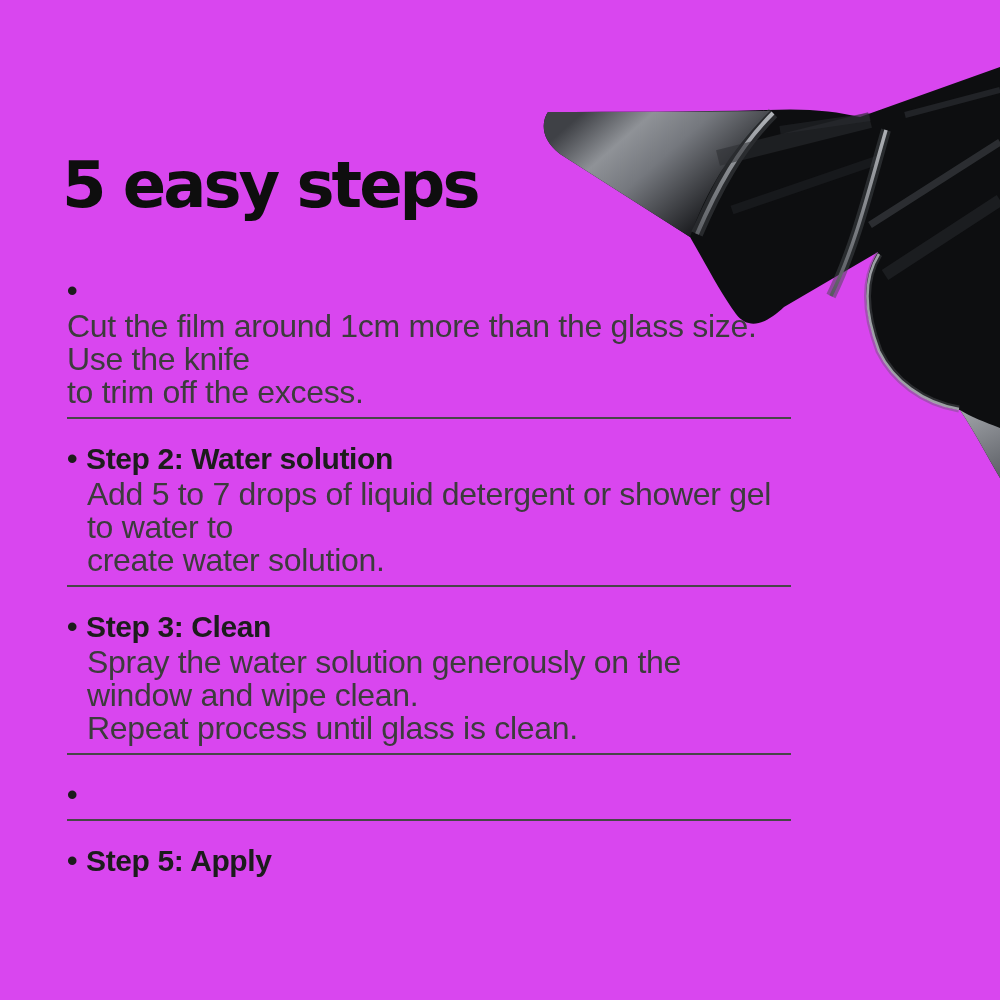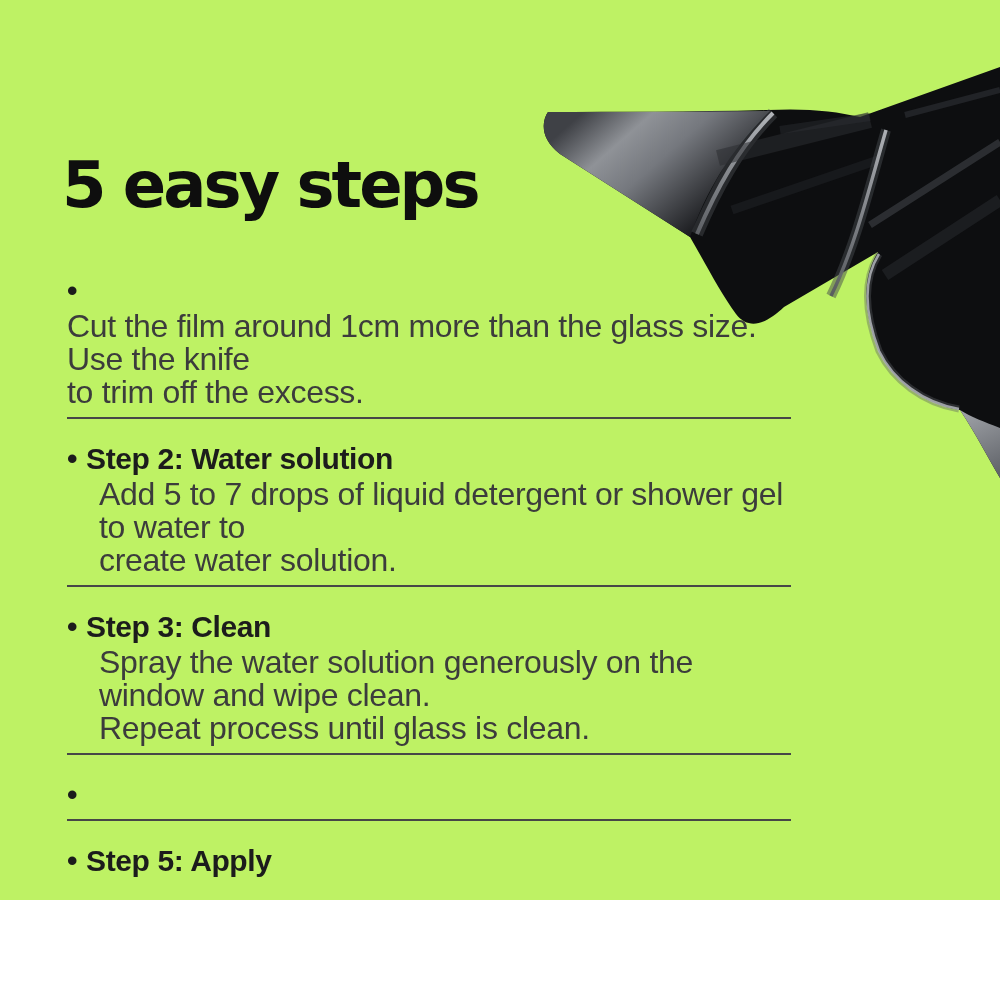--- a/index.html
+++ b/index.html
@@ -1,19 +1,19 @@
 <!DOCTYPE html>
 <html><head>
 <meta charset="utf-8">
 <style>
   html,body{margin:0;padding:0;background:#ffffff;}
   .page{
     position:relative;
-    width:1000px;height:900px;
-    background:#bef264;
+    width:1000px;height:1000px;
+    background:#d946ef;
     overflow:hidden;
     font-family:"Liberation Sans",sans-serif;
   }
   .film{
     position:absolute;
     left:540px;top:60px;
     width:460px;height:425px;
   }
   .title{
     position:absolute;
@@ -49,21 +49,21 @@
     color:#1c1c1c;
   }
   .step-body{
     margin:3px 0 0 0;
     font-size:32px;
     line-height:33px;
     letter-spacing:-0.3px;
     color:#3c3c3c;
     white-space:pre-line;
   }
-  .step-body.indented{margin-left:32px;}
+  .step-body.indented{margin-left:20px;}
   .divider{
     width:724px;height:2px;
     background:#474747;
     margin:8px 0 23px 0;
   }
 </style>
 </head>
 <body>
 
 <div class="page">

